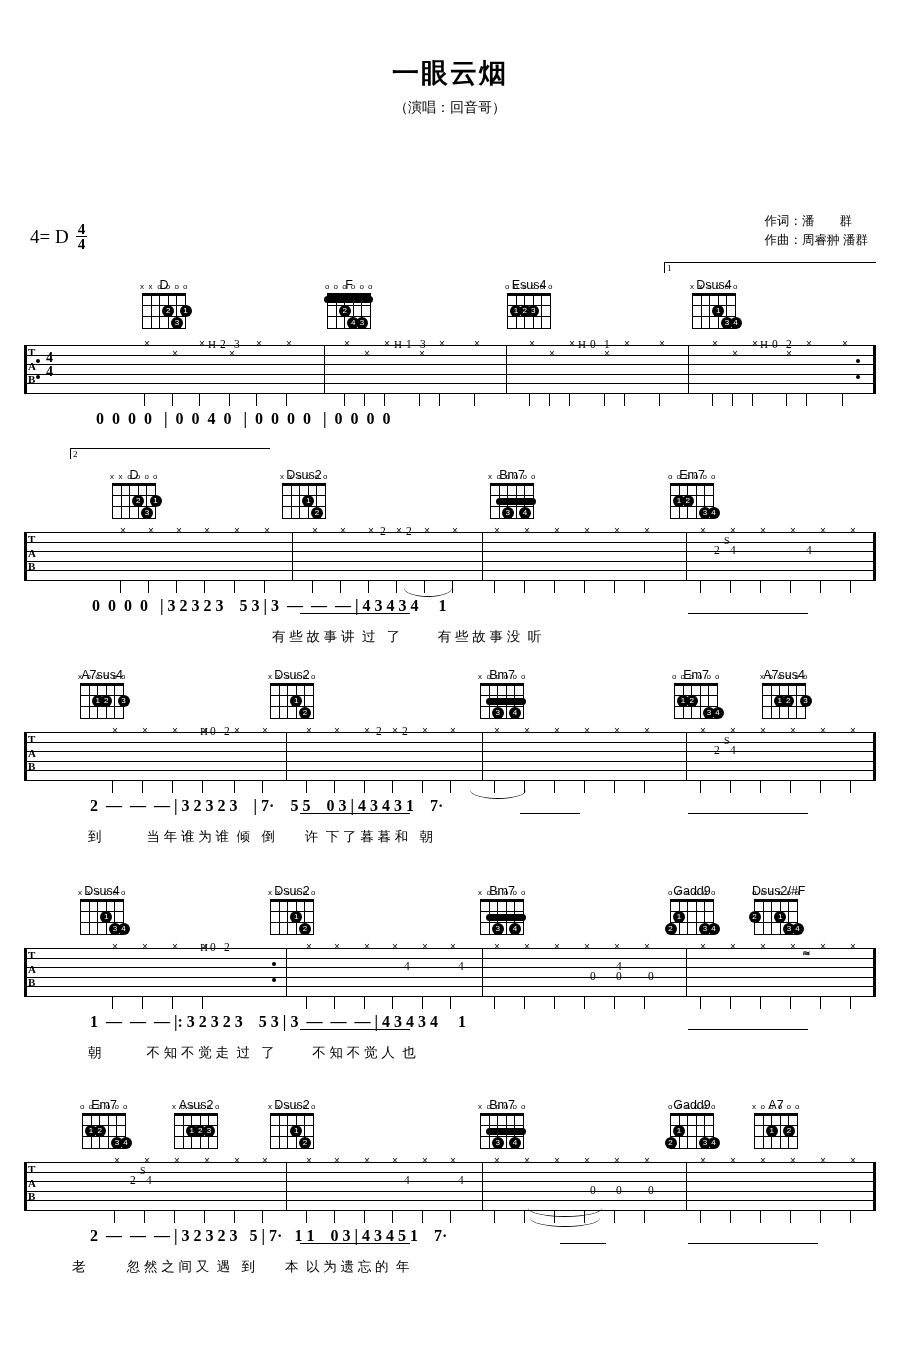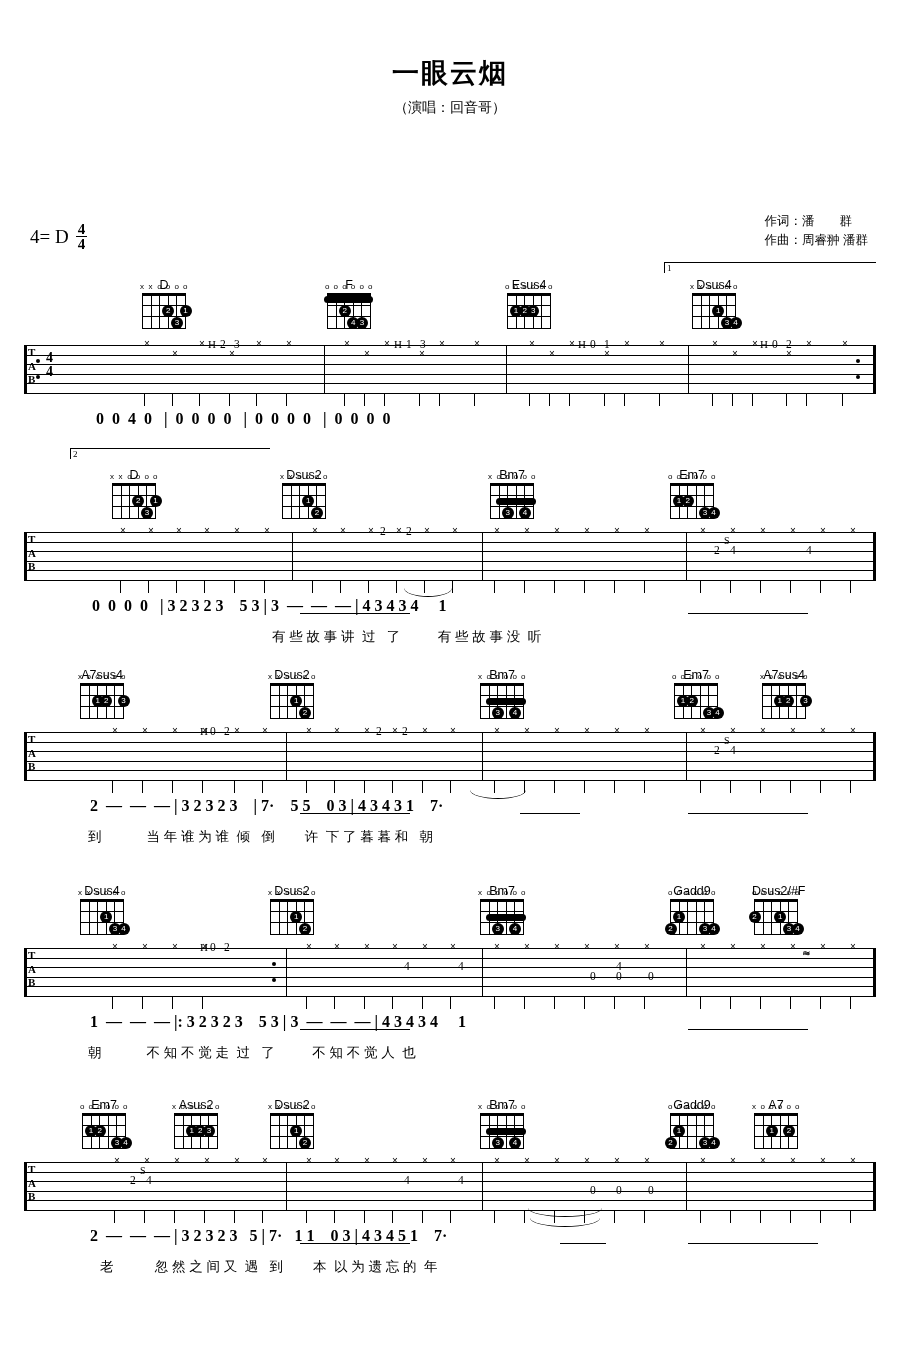--- a/index.html
+++ b/index.html
@@ -397,21 +397,21 @@
         <i style="left:0;top:4px"></i>
         <i style="left:0;top:20px"></i>
       </div>
       <div class="repeat-dots" style="left: 856px; top: 355px;">
         <i style="left:0;top:4px"></i>
         <i style="left:0;top:20px"></i>
       </div>
       <div class="ending" style="left: 664px; top: 262px; width: 212px;">
         <span>1</span>
       </div>
-      <div class="numrow" style="left: 96px; top: 410px;">0  0  4  0   |  0  0  0  0   |  0  0  0  0   |  0  0  0  0</div>
+      <div class="numrow" style="left: 96px; top: 410px;">0  0  0  0   |  0  0  4  0   |  0  0  0  0   |  0  0  0  0</div>
     </div>
     <div class="system" style="top: 0px;">
       <div class="chord" style="left: 110px; top: 468px;">
         <div class="cname">D</div>
         <div class="grid">
           <div class="nut"></div>
           <div class="fretline" style="top: 11.5px;"></div>
           <div class="fretline" style="top: 23px;"></div>
           <div class="fretline" style="top: 34.5px;"></div>
           <div class="string" style="left: 0px;"></div>
@@ -1196,21 +1196,21 @@
         <div class="stem" style="left: 590px; top: 48px; height: 13px;"></div>
         <div class="stem" style="left: 620px; top: 48px; height: 13px;"></div>
         <div class="stem" style="left: 676px; top: 48px; height: 13px;"></div>
         <div class="stem" style="left: 706px; top: 48px; height: 13px;"></div>
         <div class="stem" style="left: 736px; top: 48px; height: 13px;"></div>
         <div class="stem" style="left: 766px; top: 48px; height: 13px;"></div>
         <div class="stem" style="left: 796px; top: 48px; height: 13px;"></div>
         <div class="stem" style="left: 826px; top: 48px; height: 13px;"></div>
       </div>
       <div class="numrow" style="left: 90px; top: 1227px;">2  —  —  — | 3 2 3 2 3   5 | 7·   1 1    0 3 | 4 3 4 5 1    7·</div>
-      <div class="lyricrow" style="left: 100px; top: 1258px;">老           忽 然 之 间 又  遇   到        本  以 为 遗 忘 的  年</div>
+      <div class="lyricrow" style="left: 72px; top: 1258px;">老           忽 然 之 间 又  遇   到        本  以 为 遗 忘 的  年</div>
     </div>
   </div>
 
 <div class="slur down" style="left: 404px; top: 588px; width: 48px;"></div>
 <div class="slur down" style="left: 470px; top: 790px; width: 56px;"></div>
 <div class="slur down" style="left: 530px; top: 1218px; width: 70px;"></div>
 <div class="slur down" style="left: 528px; top: 1208px; width: 74px;"></div>
 <div class="underline" style="left: 300px; top: 613px; width: 110px;"></div>
 <div class="underline" style="left: 300px; top: 813px; width: 110px;"></div>
 <div class="underline" style="left: 300px; top: 1029px; width: 110px;"></div>

